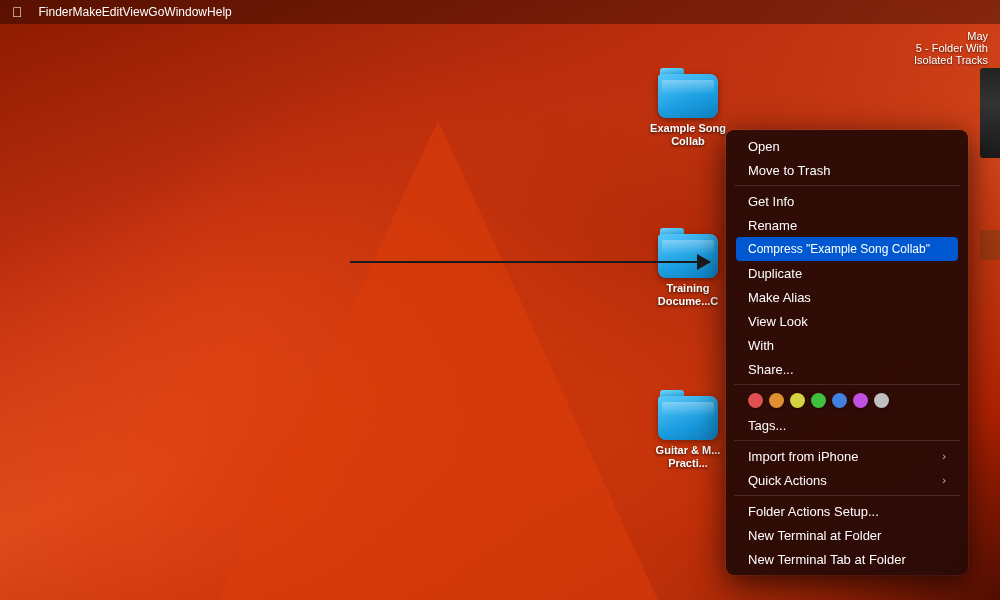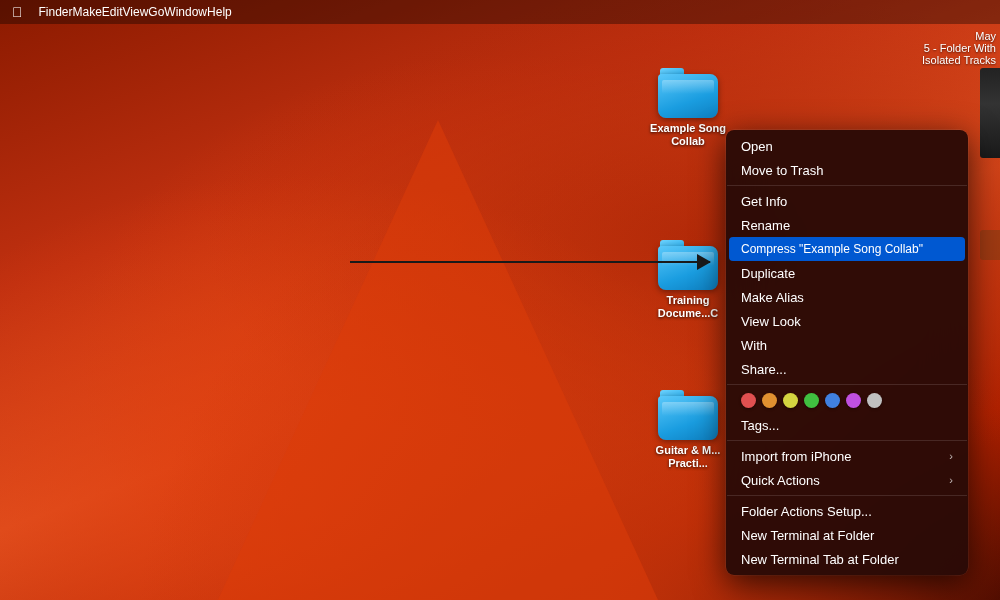--- a/index.html
+++ b/index.html
@@ -155,21 +155,21 @@
     }
 
     
     .context-menu {
       position: absolute;
       top: 130px;
       left: 726px;
       width: 242px;
       background: rgba(42, 10, 6, 0.96);
       border-radius: 8px;
-      padding: 4px 1px;
+      padding: 4px 8px;
       box-shadow: 0 8px 32px rgba(0,0,0,0.7), 0 0 0 0.5px rgba(255,255,255,0.15);
       z-index: 100;
       backdrop-filter: blur(20px);
       -webkit-backdrop-filter: blur(20px);
     }
 
     .menu-item {
       display: flex;
       align-items: center;
       justify-content: space-between;
@@ -211,21 +211,21 @@
       height: 15px;
       border-radius: 50%;
       cursor: pointer;
       box-shadow: 0 1px 3px rgba(0,0,0,0.4);
     }
 
     
     .top-right-info {
       position: absolute;
       top: 30px;
-      right: 4px;
+      right: 12px;
       color: #fff;
       font-size: 11px;
       text-align: right;
       text-shadow: 0 1px 2px rgba(0,0,0,0.6);
       z-index: 5;
     }
   </style>
 </head>
 <body>
 
@@ -260,21 +260,21 @@
   <div class="desktop-icon" style="top:68px;left:648px;">
     <div class="folder-icon">
       <div class="folder-tab"></div>
       <div class="folder-body">
         <div class="folder-highlight"></div>
       </div>
     </div>
     <div class="icon-label">Example Song<br>Collab</div>
   </div>
 
-  <div class="desktop-icon" style="top:240px;left:648px;">
+  <div class="desktop-icon" style="top:228px;left:648px;">
     <div class="folder-icon">
       <div class="folder-tab"></div>
       <div class="folder-body">
         <div class="folder-highlight"></div>
       </div>
     </div>
     <div class="icon-label">Training<br>Docume...C</div>
   </div>
 
   <div class="desktop-icon" style="top:390px;left:648px;">

